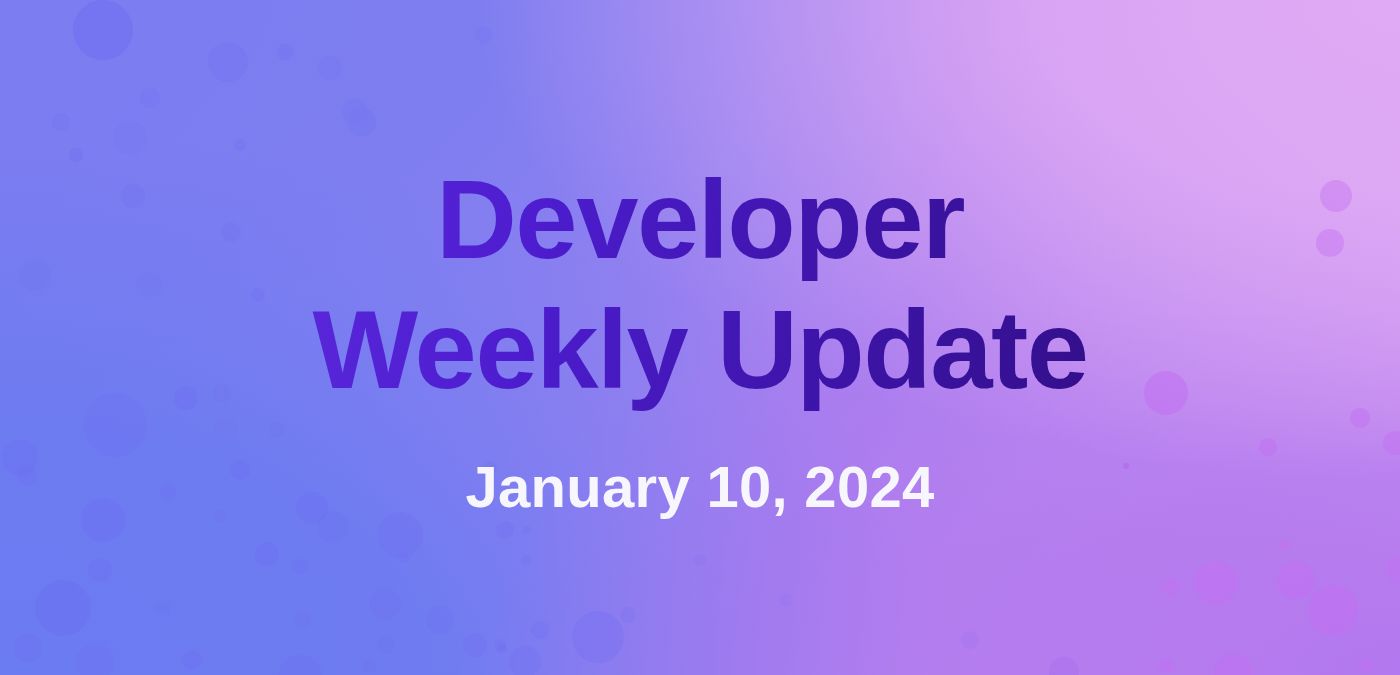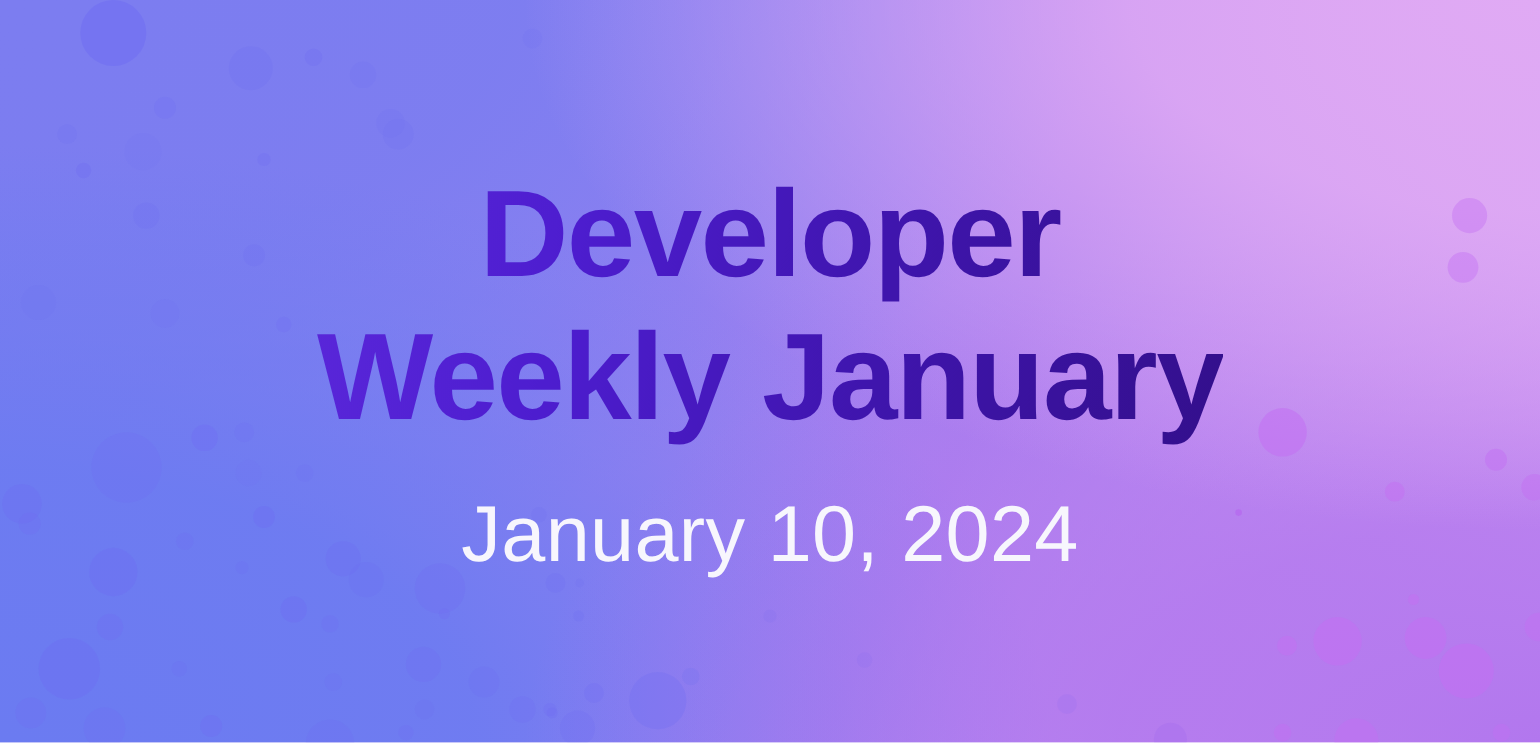--- a/index.html
+++ b/index.html
@@ -55,22 +55,22 @@
     background-image: linear-gradient(100deg, #5a27da 0%, #4d1dcf 28%, #3f15ad 62%, #330f8c 100%);
     -webkit-background-clip: text;
     background-clip: text;
     color: transparent;
     -webkit-text-fill-color: transparent;
     white-space: pre-line;
   }
 
   .subtitle {
     margin: 38px 0 0 0;
-    font-size: 72px;
-    font-weight: 400;
+    font-size: 58px;
+    font-weight: 700;
     letter-spacing: 0.3px;
     color: #f7f6fd;
   }
 </style>
 </head>
 <body>
 
 <div class="banner">
 
   <div class="bubbles">
@@ -148,17 +148,17 @@
       <div class="bubble" style="left: 1213px; top: 653px; width: 40px; height: 40px; background: rgb(195, 111, 242); opacity: 0.45;"></div>
       <div class="bubble" style="left: 1357px; top: 658px; width: 16px; height: 16px; background: rgb(195, 111, 242); opacity: 0.4;"></div>
       <div class="bubble" style="left: 1049px; top: 657px; width: 30px; height: 30px; background: rgb(163, 108, 239); opacity: 0.35;"></div>
       <div class="bubble" style="left: 961px; top: 631px; width: 18px; height: 18px; background: rgb(154, 111, 240); opacity: 0.26;"></div>
       <div class="bubble" style="left: 779px; top: 593px; width: 14px; height: 14px; background: rgb(138, 112, 240); opacity: 0.2;"></div>
       <div class="bubble" style="left: 694px; top: 554px; width: 12px; height: 12px; background: rgb(130, 112, 240); opacity: 0.18;"></div>
     </div>
 
   <div class="content">
     <h1 class="headline">Developer
-Weekly January</h1>
+Weekly Update</h1>
     <div class="subtitle">January 10, 2024</div>
   </div>
 
 </div>
 
 </body></html>

